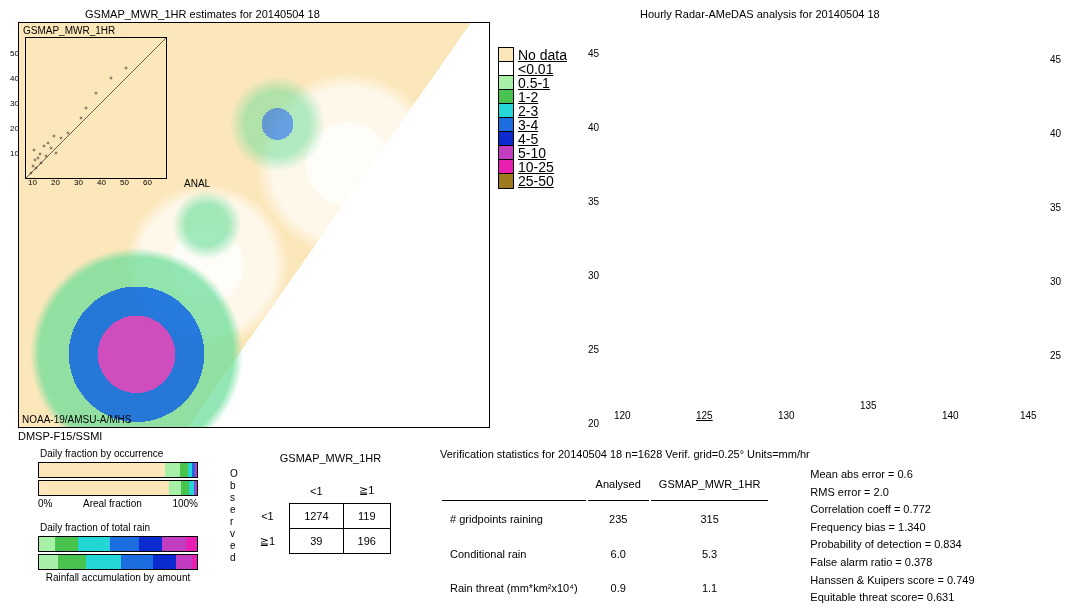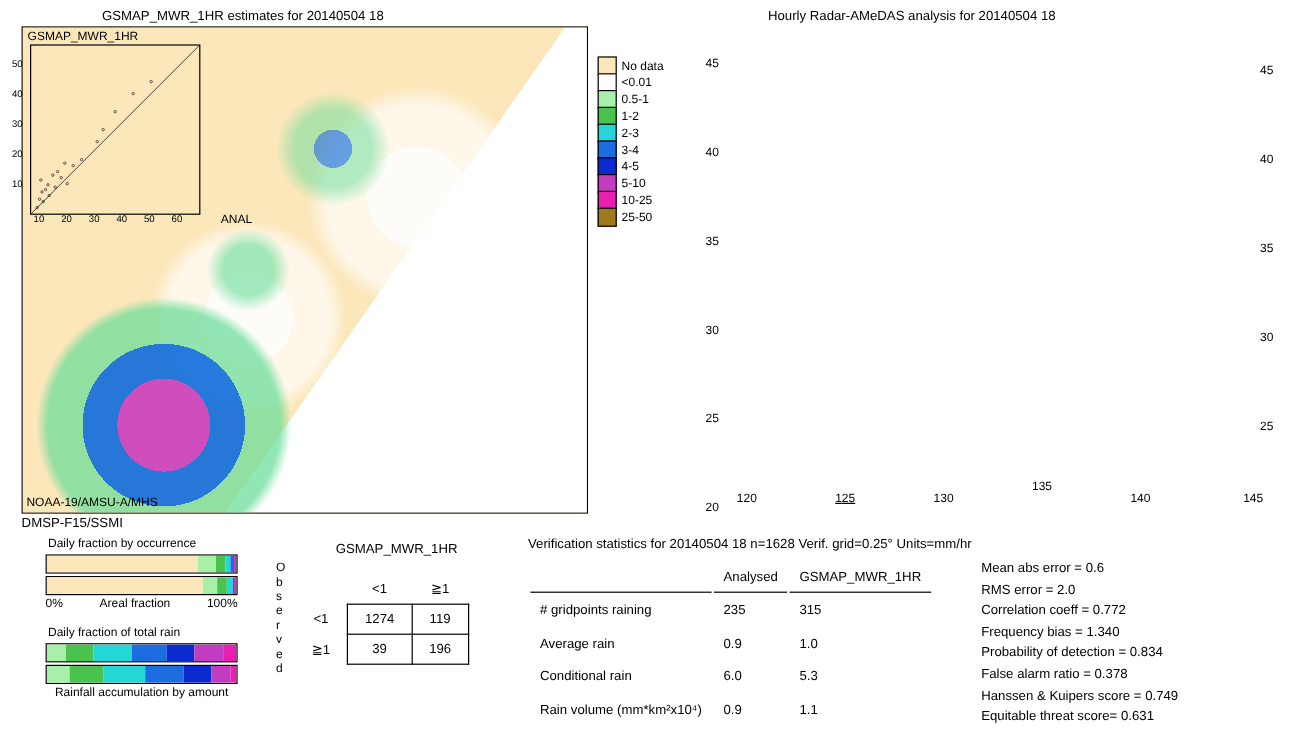--- a/index.html
+++ b/index.html
@@ -22,32 +22,32 @@
     radial-gradient(ellipse 55% 35% at 55% 55%, #fce7bb 0 60%, transparent 100%),
     #fff;
   }
   .axis-tick{position:absolute;font-size:10px;color:#000;}
   .map-overlay-label{position:absolute;font-size:10px;}
   .inset-box{position:absolute;border:1px solid #000;background:rgba(255,255,255,0);}
   
   .legend{position:absolute;}
   .legend-row{display:flex;align-items:center;height:14px;}
   .legend-sw{width:14px;height:14px;border:1px solid #000;margin-right:4px;}
-  .legend-lbl{font-size:10px;}
+  .legend-lbl{font-size:14px;text-decoration:underline;}
   
   .frac-bar{position:relative;height:14px;border:1px solid #000;display:flex;overflow:hidden;margin-bottom:2px;}
   .seg{height:100%;}
   
   table.ct{border-collapse:collapse;}
   table.ct td,table.ct th{border:1px solid #000;text-align:center;padding:6px 14px;font-size:11px;font-weight:normal;}
   table.ct th{border:none;}
   .vlabel{writing-mode:horizontal-tb;font-size:10px;letter-spacing:2px;}
   
   .stats-header{font-size:11px;}
-  .stats-tbl td{padding:2px 8px;font-size:11px;text-align:left;}
+  .stats-tbl td{padding:2px 8px;font-size:11px;text-align:center;}
   .stats-tbl td.l{text-align:left;}
   .stats-tbl th{padding:2px 8px;font-size:11px;text-align:right;font-weight:normal;border-bottom:1px solid #000;}
   .score-line{font-size:11px;white-space:nowrap;line-height:1.6;}
 </style>
 </head>
 <body>
 
 <div class="canvas">
 
   <div class="abs" style="left:85px;top:8px;font-size:11px;">GSMAP_MWR_1HR estimates for 20140504 18</div>
@@ -132,21 +132,21 @@
     </div>
 
   <div class="abs" style="left:640px;top:8px;font-size:11px;">Hourly Radar-AMeDAS analysis for 20140504 18</div>
 
   <div id="rx-ticks">
       <div class="abs axis-tick" style="top: 410px; left: 614px;">120</div>
       <div class="abs axis-tick" style="top: 410px; left: 696px; text-decoration: underline;">125</div>
       <div class="abs axis-tick" style="top: 410px; left: 778px;">130</div>
       <div class="abs axis-tick" style="top: 400px; left: 860px;">135</div>
       <div class="abs axis-tick" style="top: 410px; left: 942px;">140</div>
-      <div class="abs axis-tick" style="top: 410px; left: 1020px; margin-left: 16px;">145</div>
+      <div class="abs axis-tick" style="top: 410px; left: 1020px;">145</div>
     </div>
   <div id="ry-ticks-l">
       <div class="abs axis-tick" style="left: 588px; top: 418px;">20</div>
       <div class="abs axis-tick" style="left: 588px; top: 344px;">25</div>
       <div class="abs axis-tick" style="left: 588px; top: 270px;">30</div>
       <div class="abs axis-tick" style="left: 588px; top: 196px;">35</div>
       <div class="abs axis-tick" style="left: 588px; top: 122px;">40</div>
       <div class="abs axis-tick" style="left: 588px; top: 48px;">45</div>
     </div>
   <div id="ry-ticks-r">
@@ -251,31 +251,26 @@
               <th>GSMAP_MWR_1HR</th>
             </tr>
         </tbody>
           <tbody id="verif-rows">
             <tr>
               <td class="l"># gridpoints raining</td>
               <td>235</td>
               <td>315</td>
             </tr>
             <tr>
-              <td class="l">Average rain</td>
-              <td>0.9</td>
-              <td>1.0</td>
-            </tr>
-            <tr>
               <td class="l">Conditional rain</td>
               <td>6.0</td>
               <td>5.3</td>
             </tr>
             <tr>
-              <td class="l">Rain volume (mm*km²x10⁴)</td>
+              <td class="l">Rain threat (mm*km²x10⁴)</td>
               <td>0.9</td>
               <td>1.1</td>
             </tr>
           </tbody>
       </table>
       <div id="scores">
           <div class="score-line">Mean abs error = 0.6</div>
           <div class="score-line">RMS error = 2.0</div>
           <div class="score-line">Correlation coeff = 0.772</div>
           <div class="score-line">Frequency bias = 1.340</div>

